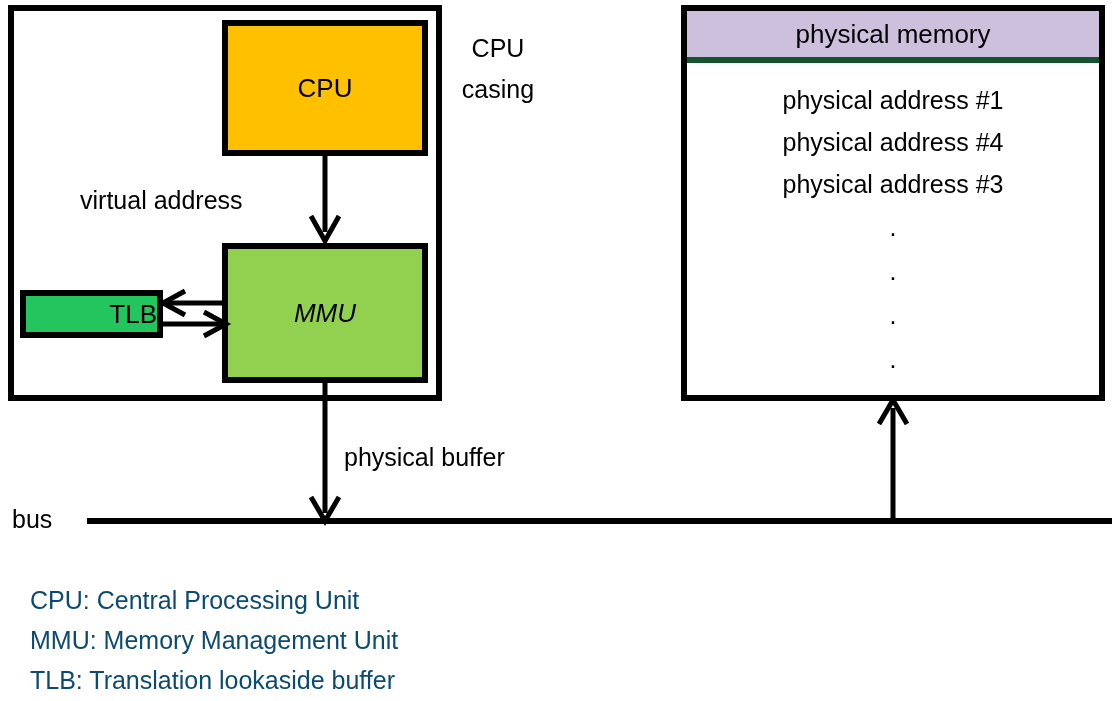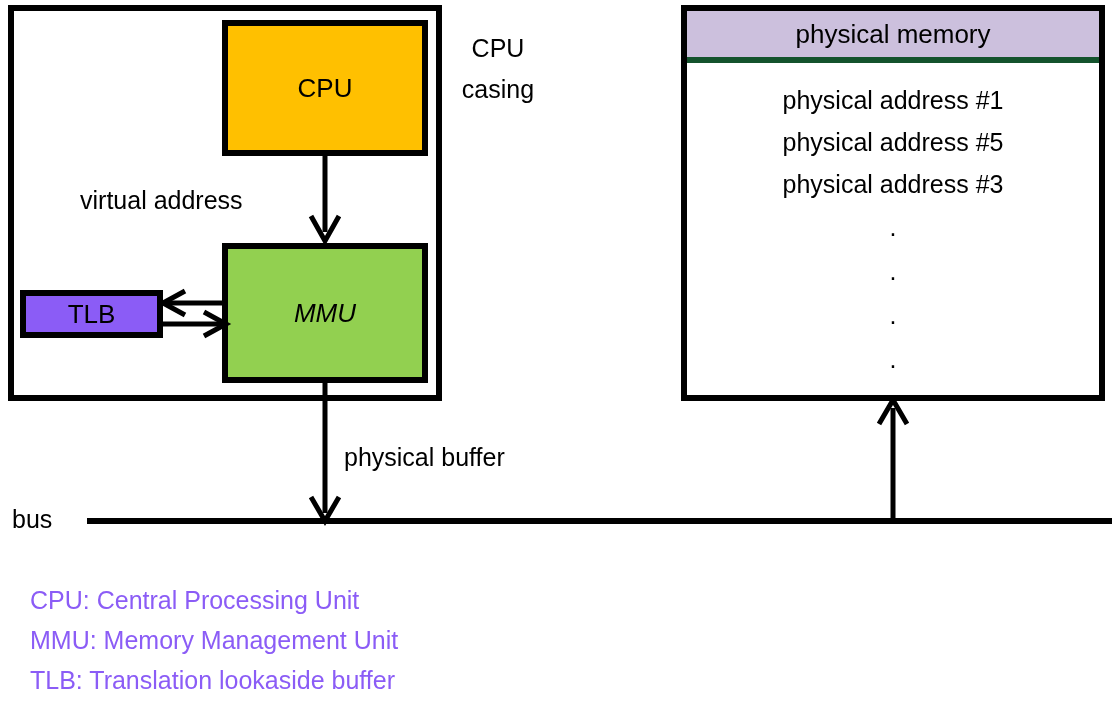--- a/index.html
+++ b/index.html
@@ -62,21 +62,22 @@
     background: #92D050;
     font-style: italic;
   }
 
   
   #tlb-box {
     left: 20px;
     top: 290px;
     width: 143px;
     height: 48px;
-    background: #8b5cf6;
+    background: #22c55e;
+    justify-content: flex-end;
   }
 
   
   #phys-mem-box {
     left: 681px;
     top: 5px;
     width: 424px;
     height: 396px;
     background: #ffffff;
     display: block;
@@ -139,21 +140,21 @@
   
   #legend {
     position: absolute;
     left: 30px;
     top: 580px;
     width: 620px;
   }
   .legend-line {
     font-size: 25px;
     line-height: 40px;
-    color: #8b5cf6;
+    color: #0c4a6e;
     white-space: nowrap;
   }
 
   
   #wires {
     position: absolute;
     left: 0;
     top: 0;
     width: 1120px;
     height: 701px;
@@ -178,21 +179,21 @@
   <div class="box" id="tlb-box">
     <span class="boxlabel">TLB</span>
   </div>
 
   <div class="box" id="phys-mem-box">
     <div id="phys-mem-header">
       <span class="boxlabel">physical memory</span>
     </div>
     <div id="phys-mem-body">
       <div class="mem-row">physical address #1</div>
-      <div class="mem-row">physical address #5</div>
+      <div class="mem-row">physical address #4</div>
       <div class="mem-row">physical address #3</div>
       <div class="mem-dot">.</div>
       <div class="mem-dot">.</div>
       <div class="mem-dot">.</div>
       <div class="mem-dot">.</div>
     </div>
   </div>
 
   <div class="label" id="label-cpu-casing">
     <div>CPU</div>

